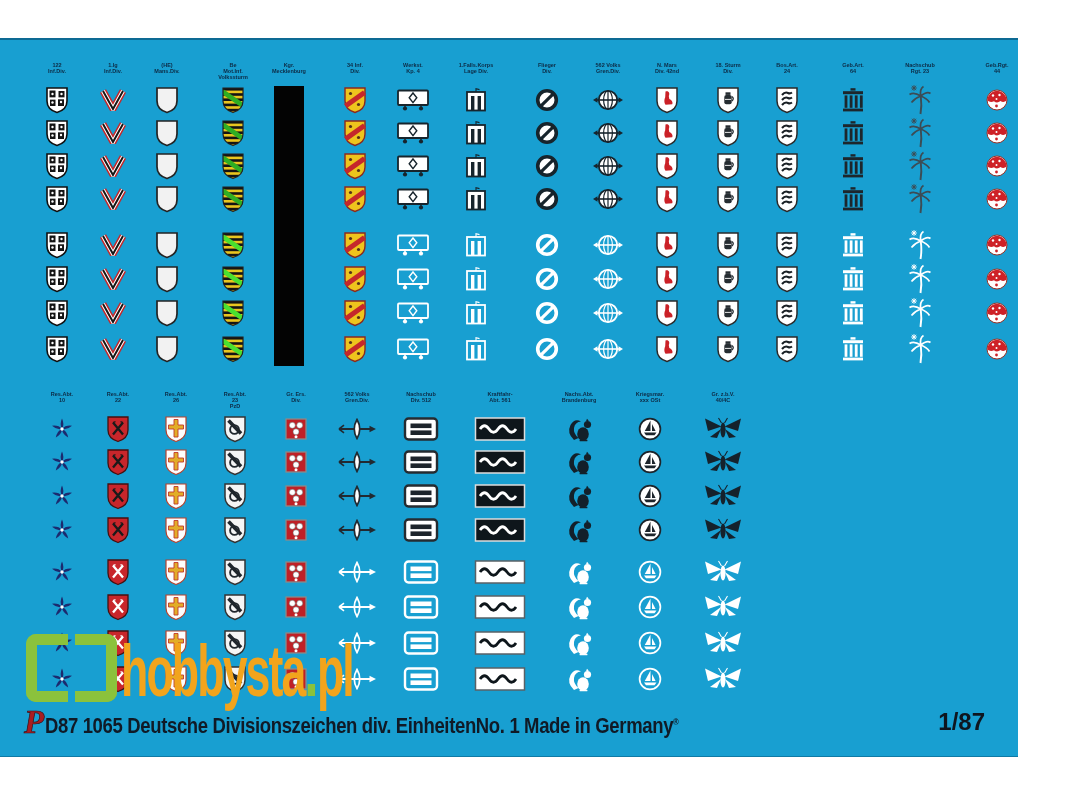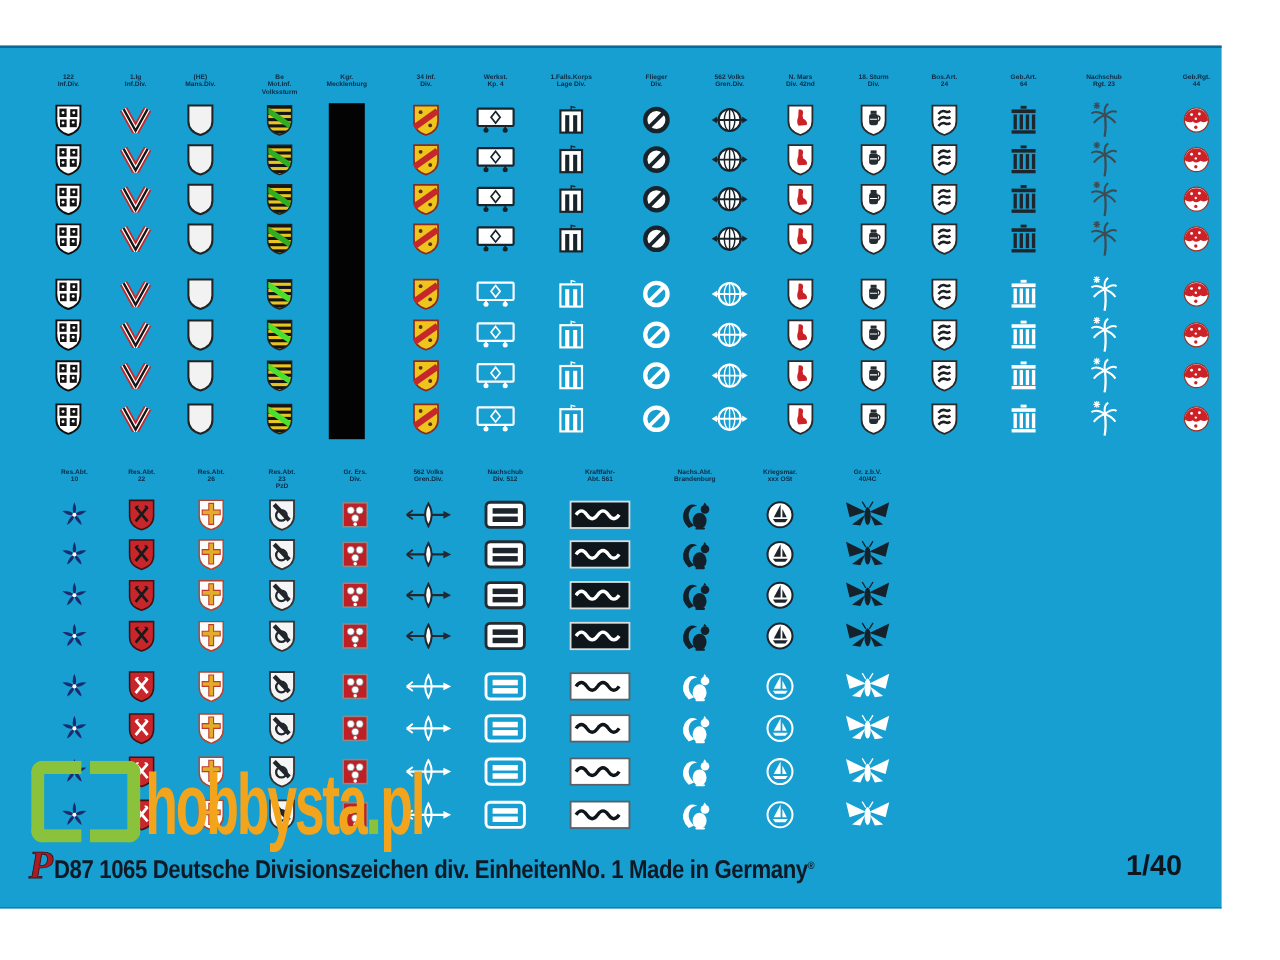--- a/index.html
+++ b/index.html
@@ -1483,14 +1483,14 @@
       </svg></div>
     <div class="watermark">
     <span class="br b1"></span>
     <span class="br b2"></span>
     <span class="wm-text"><span>hobbysta</span><span class="wm-dot"></span><span>pl</span></span>
   </div>
     <div class="caption">
     <span class="brand">P</span>
     <span class="cap-text"><span>D87 1065 Deutsche Divisionszeichen div. EinheitenNo. 1 Made in Germany</span><sup>®</sup></span>
   </div>
-    <div class="scale">1/40</div>
+    <div class="scale">1/87</div>
   </div>
 
 </body></html>

